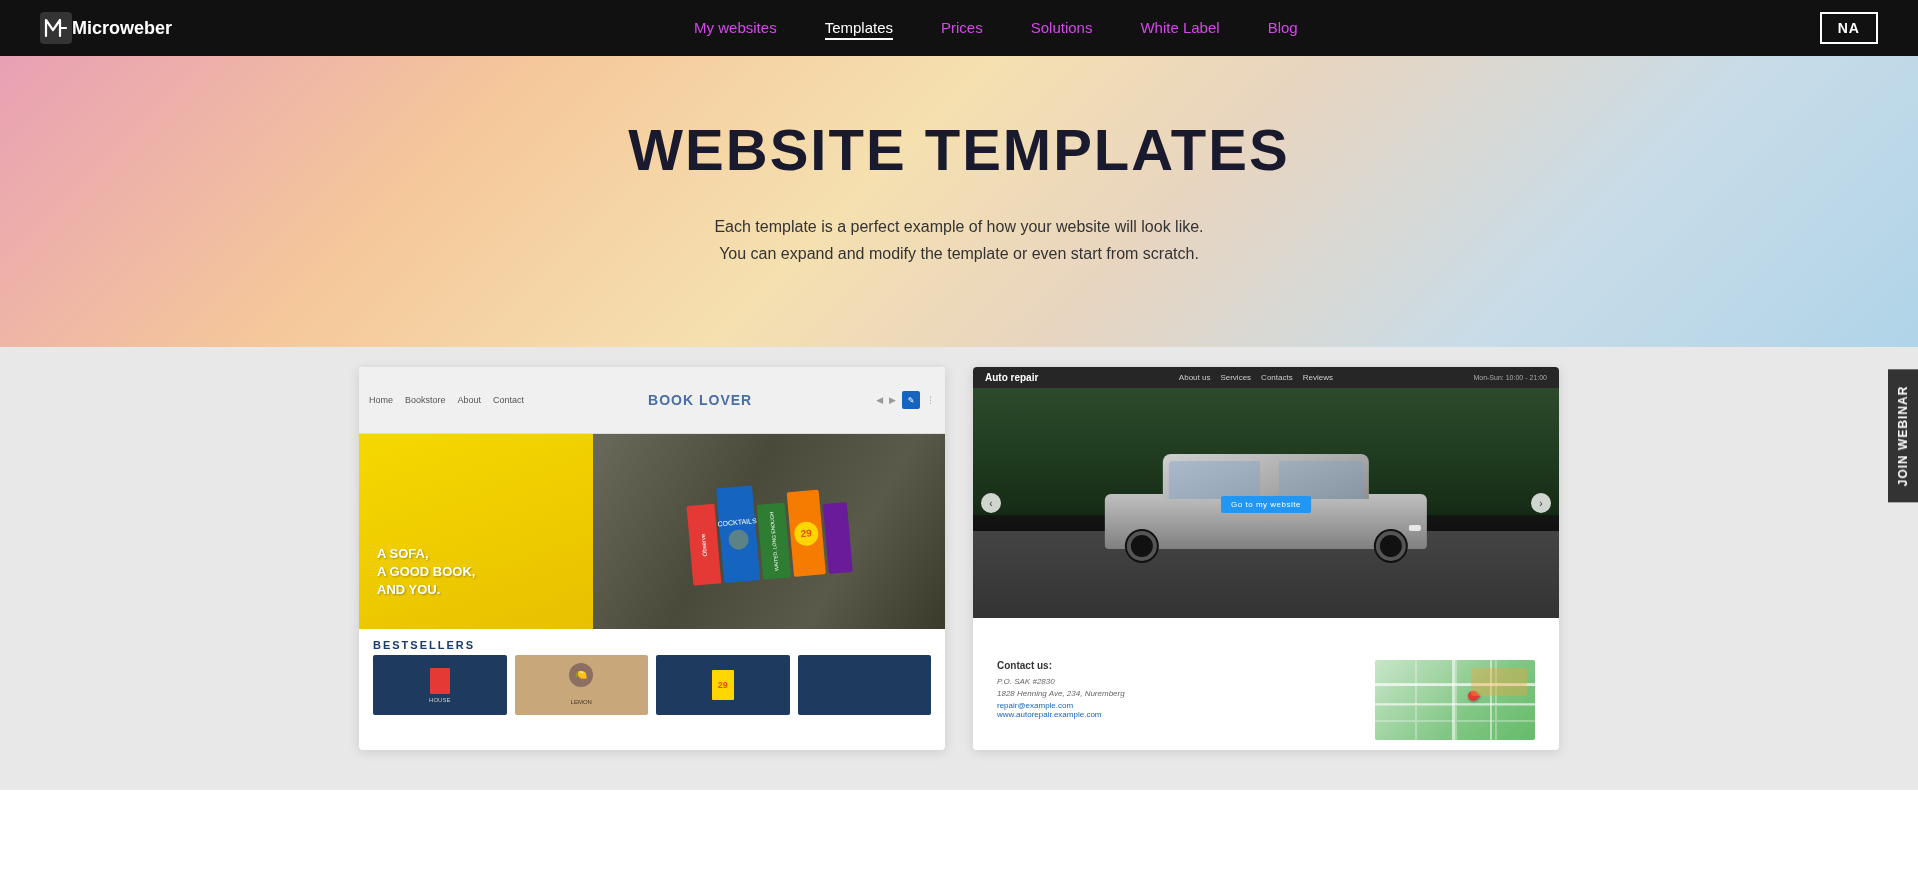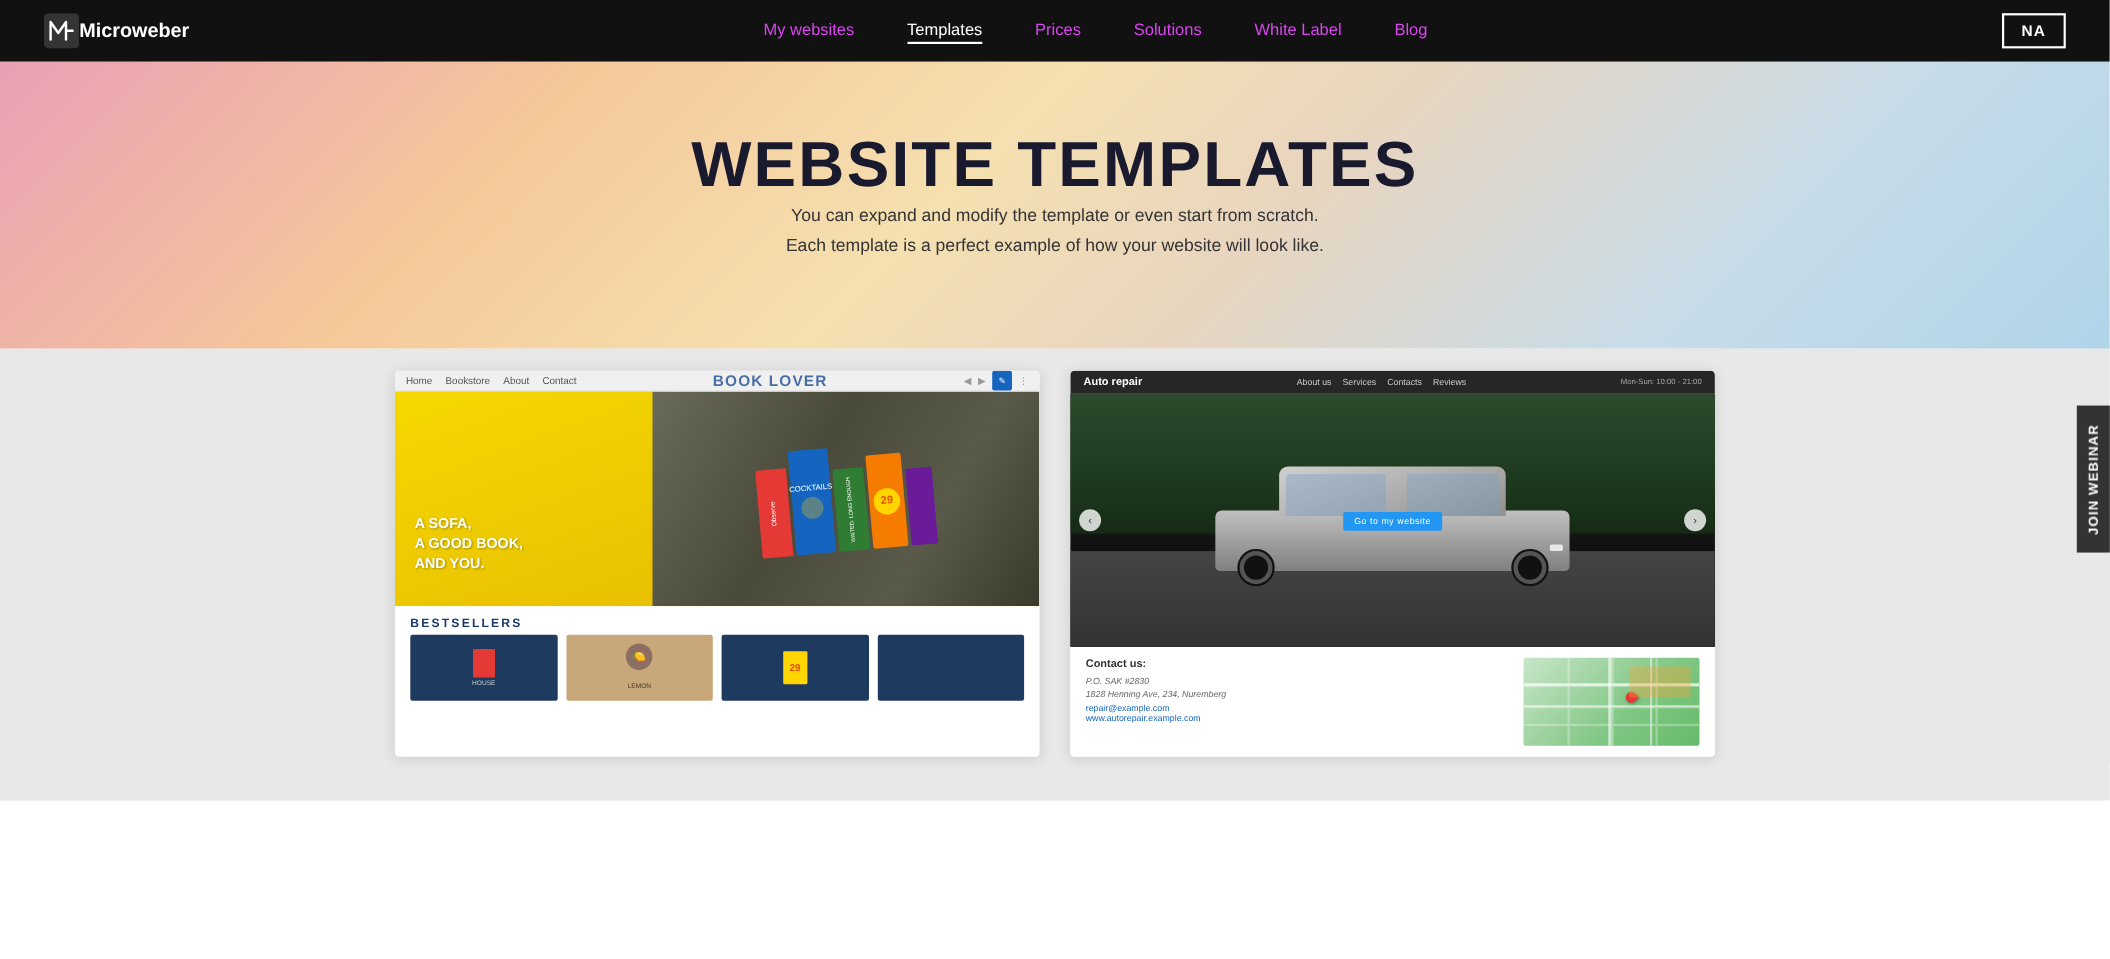--- a/index.html
+++ b/index.html
@@ -61,20 +61,21 @@
     .hero {
       background: linear-gradient(135deg, #e8a0b4 0%, #f5c89a 25%, #f5e0b0 45%, #e8d5c0 60%, #c8dce8 80%, #b0d4e8 100%);
       padding: 60px 20px 40px;
       text-align: center;
     }
     .hero-title {
       font-size: 58px;
       font-weight: 800;
       color: #1a1a2e;
       letter-spacing: 2px;
+      margin-bottom: 30px;
     }
     .hero-subtitle {
       font-size: 16px;
       color: #333;
       line-height: 1.7;
       max-width: 500px;
       margin: 0 auto 40px;
     }
 
     
@@ -94,21 +95,21 @@
     .template-card {
       background: #fff;
       border-radius: 4px;
       overflow: hidden;
       box-shadow: 0 2px 12px rgba(0,0,0,0.12);
       cursor: pointer;
     }
     .card-browser-bar {
       background: #f0f0f0;
       border-bottom: 1px solid #ddd;
-      padding: 0 10px;
+      padding: 24px 10px;
       display: flex;
       align-items: center;
       justify-content: flex-end;
     }
 
     
     .card1-hero {
       position: relative;
       height: 195px;
       background: #f0e020;
@@ -213,23 +214,24 @@
       background: rgba(255,255,255,0.8);
       border-radius: 50%;
       display: flex;
       align-items: center;
       justify-content: center;
       font-size: 10px;
       color: #333;
     }
     .card2-contact {
       background: #fff;
-      padding: 10px 14px;
+      padding: 10px 24px;
       display: flex;
       gap: 10px;
+      margin-top: 32px;
     }
     .contact-info { flex: 1; }
     .contact-title { font-size: 10px; font-weight: 700; color: #333; margin-bottom: 6px; }
     .contact-line { font-size: 8px; color: #666; margin-bottom: 3px; font-style: italic; }
     .contact-link { font-size: 8px; color: #1565c0; }
     .contact-map {
       width: 160px;
       height: 80px;
       background: linear-gradient(135deg, #c8e6c9 0%, #a5d6a7 30%, #81c784 60%, #66bb6a 100%);
       border-radius: 2px;
@@ -283,22 +285,22 @@
     <li><a href="#">White Label</a></li>
     <li><a href="#">Blog</a></li>
   </ul>
 
   <button class="navbar-btn">NA</button>
 </nav>
 
 <section class="hero">
   <h1 class="hero-title">WEBSITE TEMPLATES</h1>
   <div class="hero-subtitle">
+    <p>Each template is a perfect example of how your website will look like.</p>
     <p>You can expand and modify the template or even start from scratch.</p>
-    <p>Each template is a perfect example of how your website will look like.</p>
   </div>
 </section>
 
 <section class="templates-section">
   <div class="templates-grid">
 
     <div class="template-card">
 
       <div class="card-browser-bar">
         <div class="card1-nav" style="width:100%; border-bottom:none; padding:0; background:transparent;">

